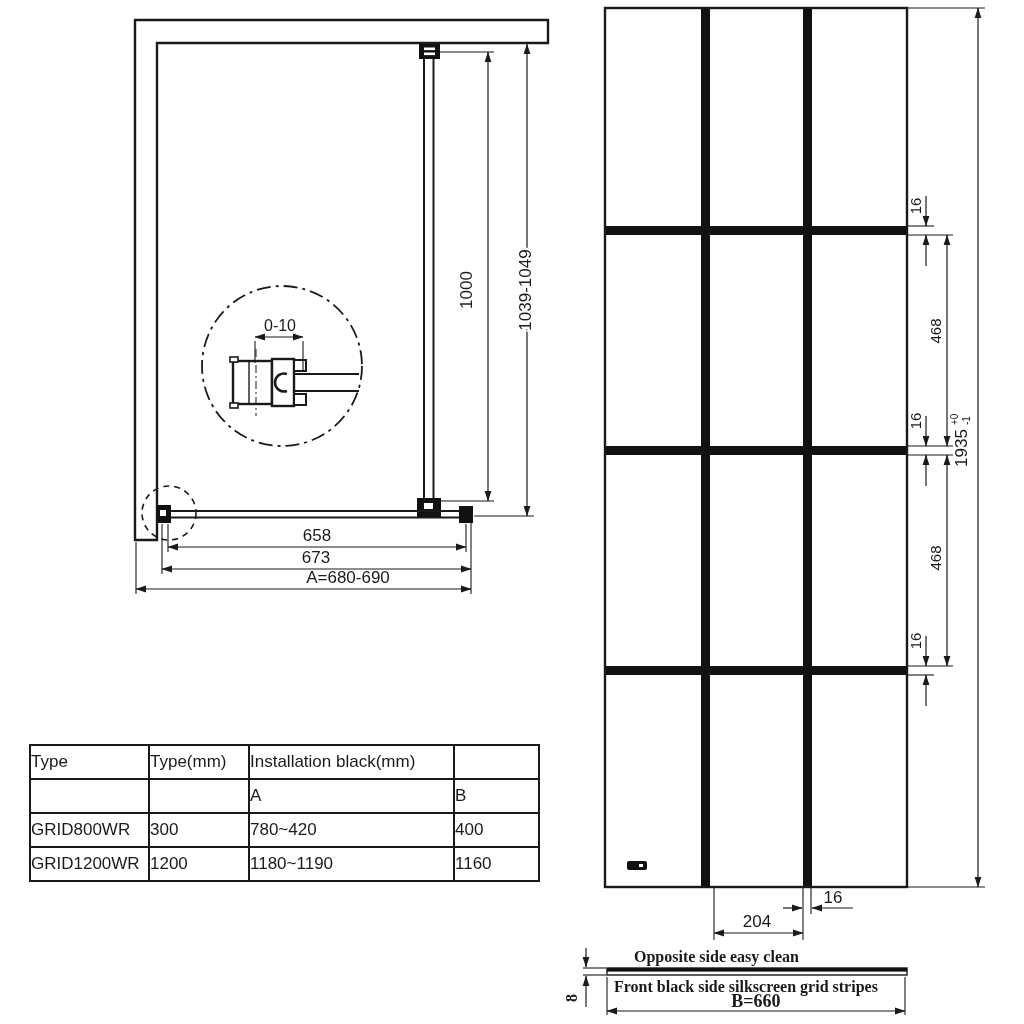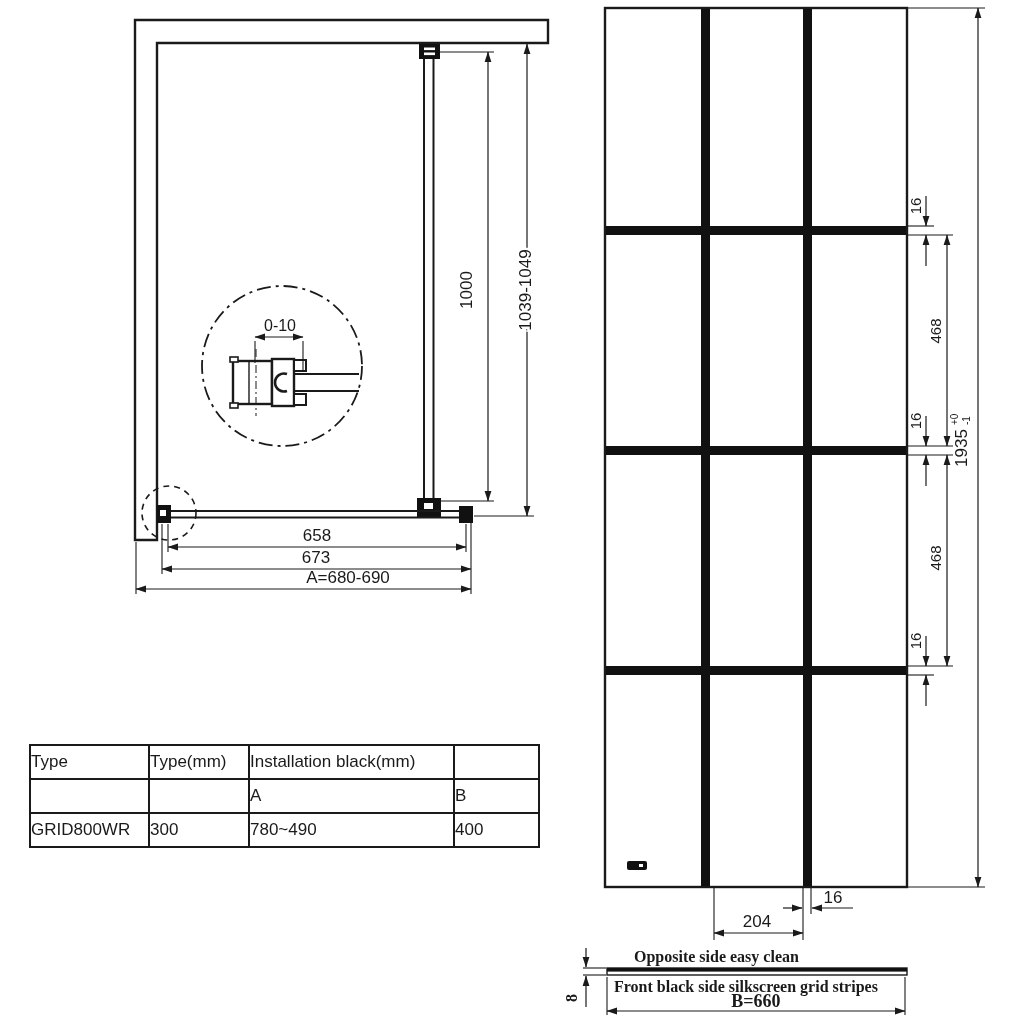--- a/index.html
+++ b/index.html
@@ -225,19 +225,25 @@
     </tr>
     <tr>
       <td></td>
       <td></td>
       <td>A</td>
       <td>B</td>
     </tr>
     <tr>
       <td>GRID800WR</td>
       <td>300</td>
-      <td>780~490</td>
+      <td>780~420</td>
       <td>400</td>
+    </tr>
+    <tr>
+      <td>GRID1200WR</td>
+      <td>1200</td>
+      <td>1180~1190</td>
+      <td>1160</td>
     </tr>
   </tbody>
 </table>
 
 </div>
 
 </body></html>

